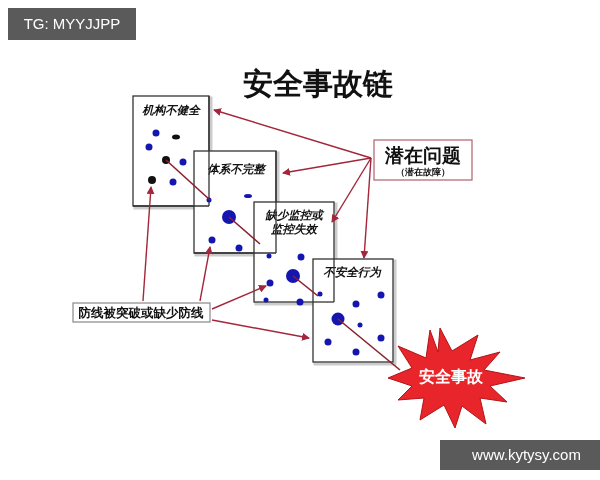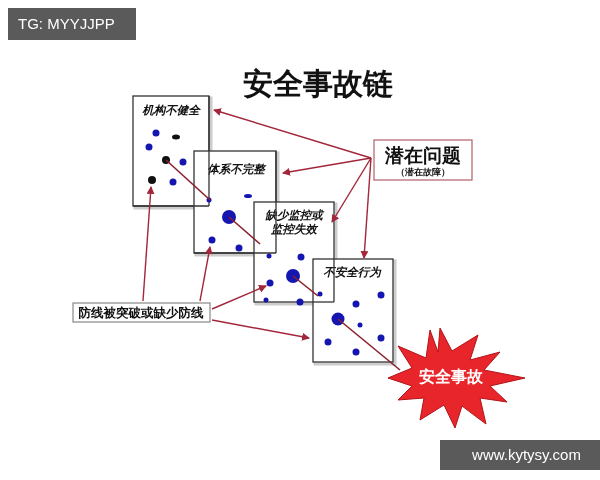--- a/index.html
+++ b/index.html
@@ -1,18 +1,18 @@
 <!DOCTYPE html>
 <html><head>
 <meta charset="utf-8">
 <style>
   html, body { margin: 0; padding: 0; background: #ffffff; }
   body { width: 600px; height: 480px; position: relative; overflow: hidden; font-family: "DejaVu Sans", sans-serif; }
   .badge { position: absolute; background: #5a5a5a; color: #ffffff; font-family: "Liberation Sans", sans-serif; font-size: 15px; line-height: 32px; padding: 0 10px; }
-  #tg-badge { left: 8px; top: 8px; height: 32px; width: 108px; }
+  #tg-badge { left: 8px; top: 8px; height: 32px; width: 108px; text-align: center; }
   #site-badge { left: 440px; top: 440px; height: 30px; line-height: 30px; width: 153px; text-align: center; }
   svg { position: absolute; left: 0; top: 0; }
   .title { font-family: "DejaVu Sans", sans-serif; font-size: 30px; font-weight: bold; fill: #111; }
   .card-label { font-family: "DejaVu Sans", sans-serif; font-size: 11.5px; font-weight: bold; font-style: italic; fill: #111; }
   .box-label-big { font-family: "DejaVu Sans", sans-serif; font-size: 19px; font-weight: bold; fill: #111; }
   .box-label-small { font-family: "DejaVu Sans", sans-serif; font-size: 9px; font-weight: bold; fill: #111; }
   .defense-label { font-family: "DejaVu Sans", sans-serif; font-size: 12.5px; font-weight: bold; fill: #111; }
   .accident-label { font-family: "DejaVu Sans", sans-serif; font-size: 16px; font-weight: bold; fill: #ffffff; }
 </style>
 </head>

